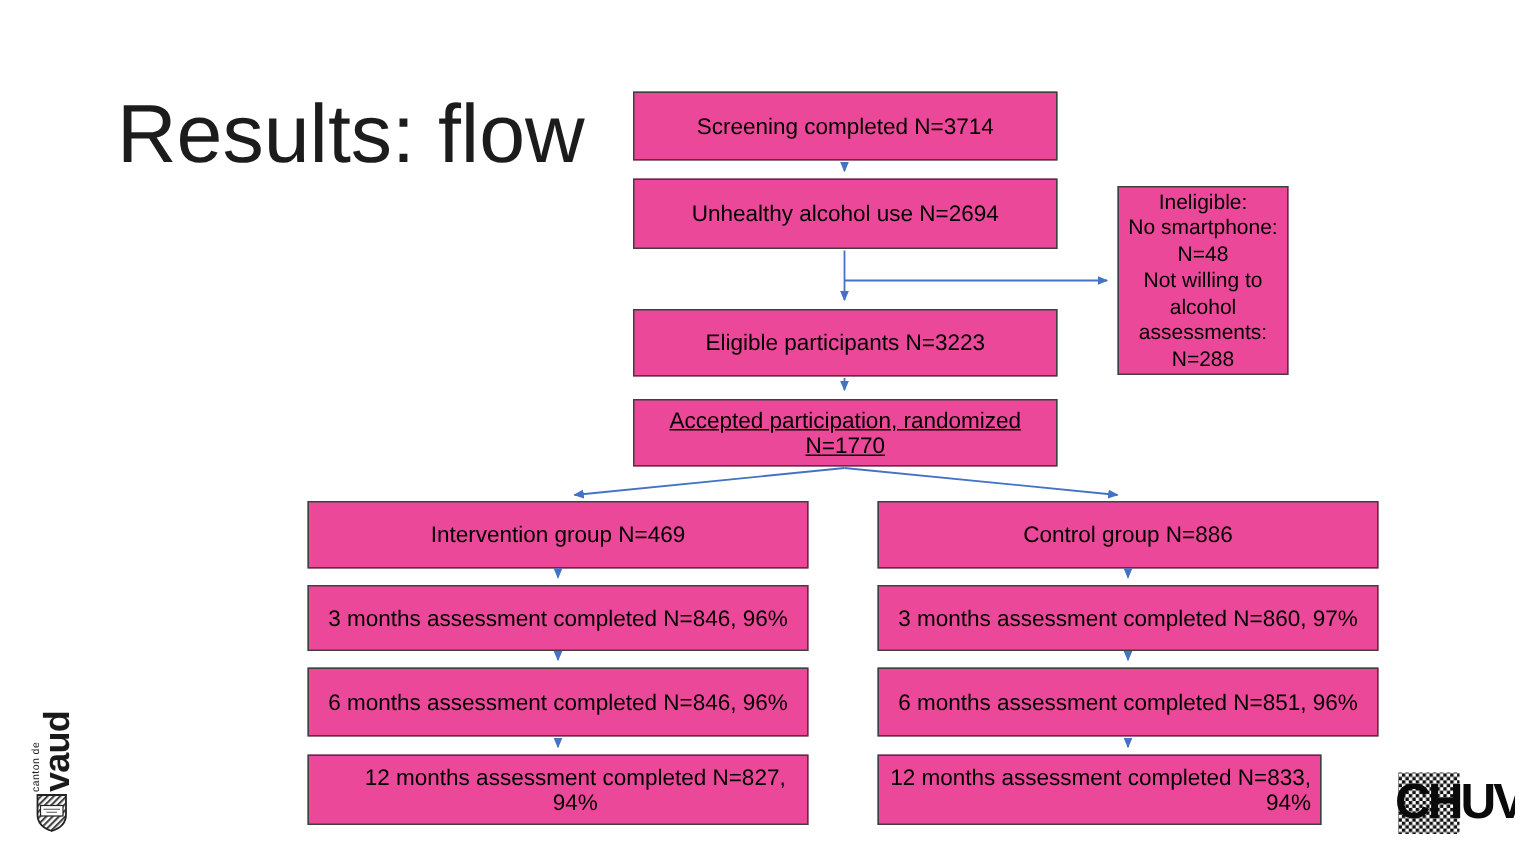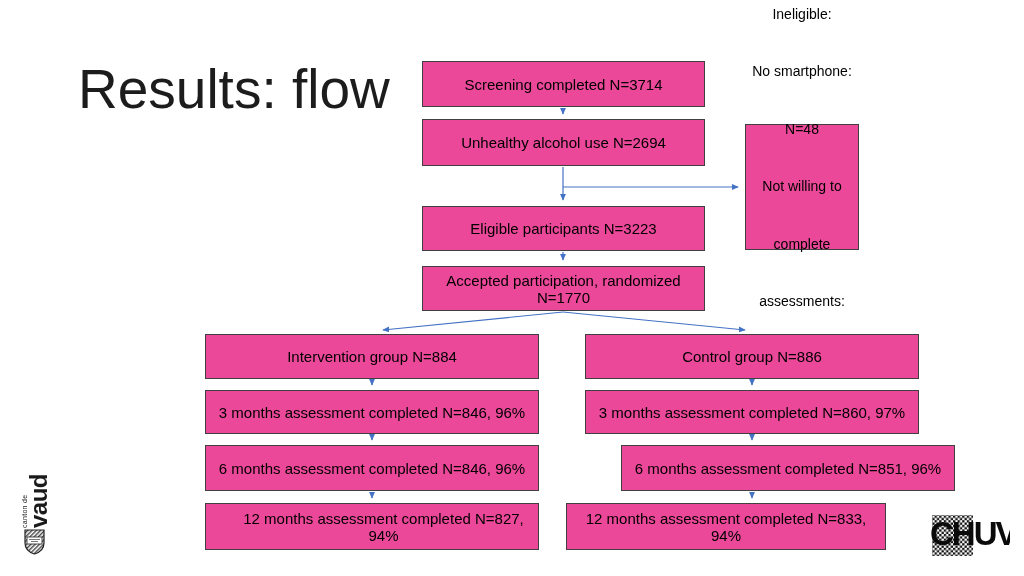--- a/index.html
+++ b/index.html
@@ -14,33 +14,33 @@
   }
   .fbox{
     position:absolute;border:1.5px solid var(--border,#404040);background:#ec4899;
     display:flex;align-items:center;justify-content:center;text-align:center;
     font-size:15px;line-height:17px;color:#000;padding:2px 6px;
   }
   
   .b-screening{left:422px;top:61px;width:283px;height:46px;}
   .b-unhealthy{left:422px;top:119px;width:283px;height:47px;}
   .b-eligible{left:422px;top:206px;width:283px;height:45px;}
-  .b-accepted{left:422px;top:266px;width:283px;height:45px;}
-  .b-ineligible{left:745px;top:124px;width:114px;height:126px;font-size:14px;line-height:17.5px;flex-direction:column;padding:2px;gap:40px;}
+  .b-accepted{left:422px;top:266px;width:283px;height:45px;text-decoration:underline;}
+  .b-ineligible{left:745px;top:124px;width:114px;height:126px;font-size:14px;line-height:17.5px;flex-direction:column;padding:2px;}
   .b-ineligible span{display:block;}
   
   .b-int-group{left:205px;top:334px;width:334px;height:45px;}
   .b-int-m3{left:205px;top:390px;width:334px;height:44px;}
   .b-int-m6{left:205px;top:445px;width:334px;height:46px;}
   .b-int-m12{left:205px;top:503px;width:334px;height:47px;padding-left:29px;}
   
   .b-ctl-group{left:585px;top:334px;width:334px;height:45px;}
   .b-ctl-m3{left:585px;top:390px;width:334px;height:44px;}
-  .b-ctl-m6{left:585px;top:445px;width:334px;height:46px;margin-left:36px;}
-  .b-ctl-m12{left:566px;top:503px;width:320px;height:47px;}
+  .b-ctl-m6{left:585px;top:445px;width:334px;height:46px;}
+  .b-ctl-m12{left:585px;top:503px;width:296px;height:47px;text-align:right;}
 
   .arrows{position:absolute;left:0;top:0;width:1024px;height:576px;pointer-events:none;}
   .flow-line{stroke:var(--arrow,#4472C4);stroke-width:1.2;fill:none;}
   .arrow-head{fill:var(--arrow,#4472C4);}
 
   
   .vaud-logo{position:absolute;left:0;top:0;width:0;height:0;}
   .vaud-rotated{
     position:absolute;left:9px;top:487px;width:50px;height:32px;
     transform:rotate(-90deg);display:flex;flex-direction:column;
@@ -65,33 +65,33 @@
     <span>Screening completed N=3714</span>
   </div>
   <div class="fbox b-unhealthy">
     <span>Unhealthy alcohol use N=2694</span>
   </div>
   <div class="fbox b-ineligible">
     <span>Ineligible:</span>
     <span>No smartphone:</span>
     <span>N=48</span>
     <span>Not willing to</span>
-    <span>complete</span>
+    <span>alcohol</span>
     <span>assessments:</span>
     <span>N=288</span>
   </div>
   <div class="fbox b-eligible">
     <span>Eligible participants N=3223</span>
   </div>
   <div class="fbox b-accepted">
     <span>Accepted participation, randomized N=1770</span>
   </div>
 
   <div class="fbox b-int-group">
-    <span>Intervention group N=884</span>
+    <span>Intervention group N=469</span>
   </div>
   <div class="fbox b-int-m3">
     <span>3 months assessment completed N=846, 96%</span>
   </div>
   <div class="fbox b-int-m6">
     <span>6 months assessment completed N=846, 96%</span>
   </div>
   <div class="fbox b-int-m12">
     <span>12 months assessment completed N=827, 94%</span>
   </div>

